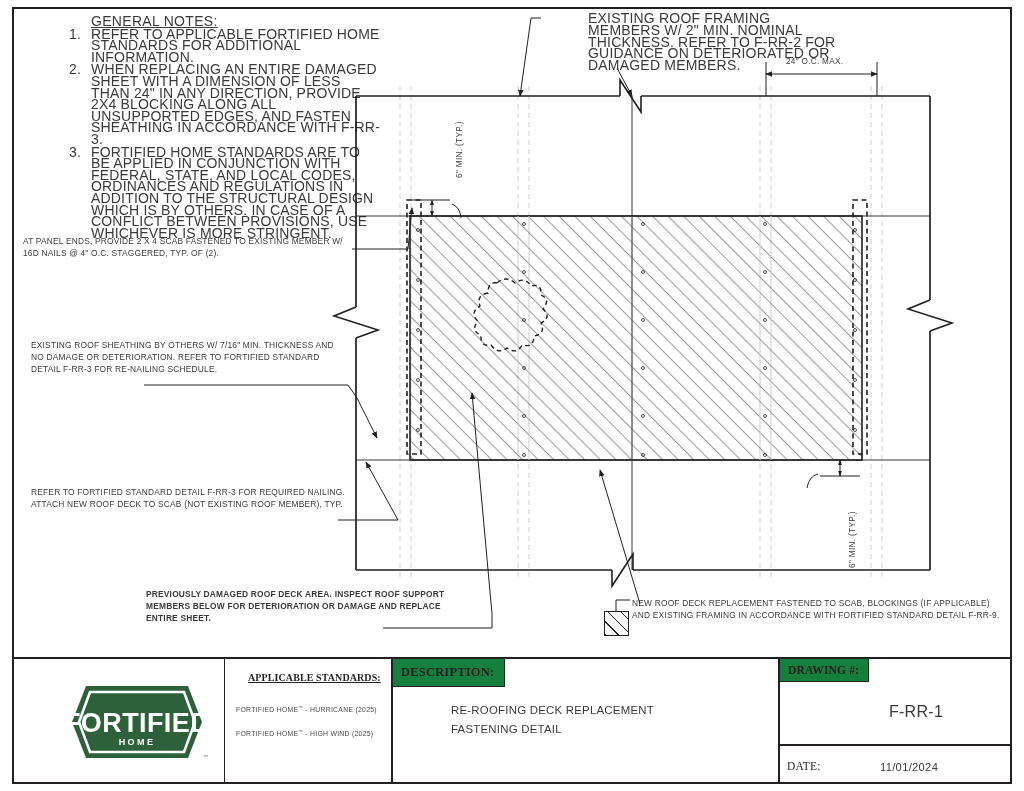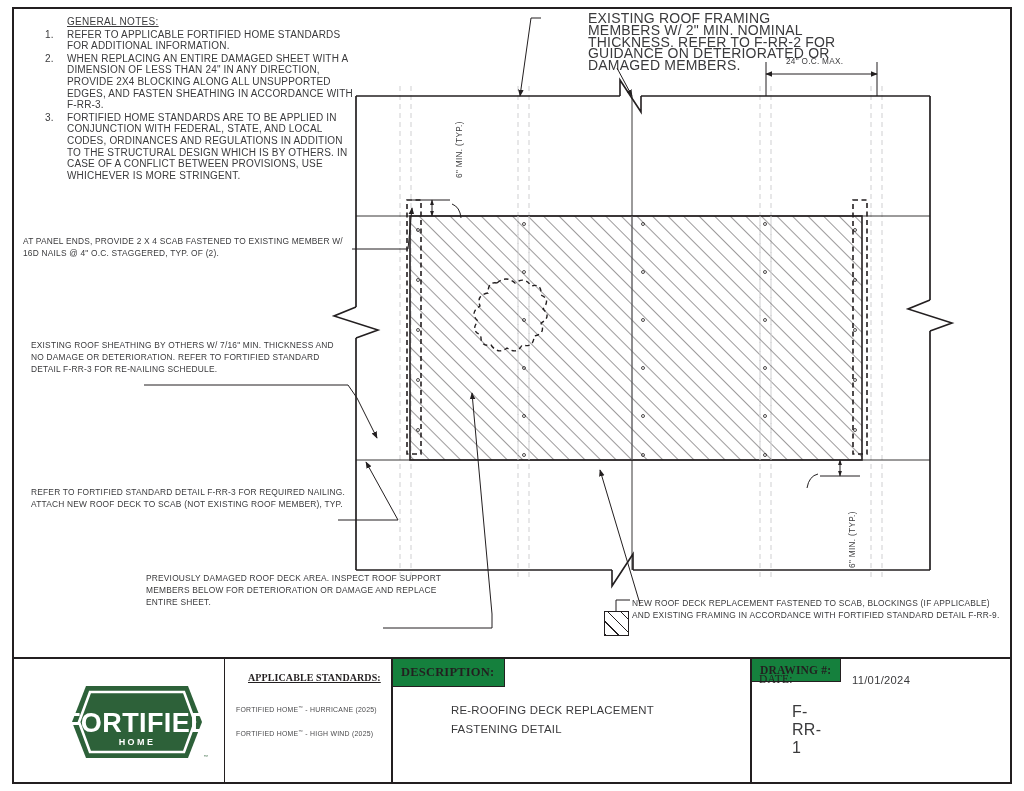--- a/index.html
+++ b/index.html
@@ -22,23 +22,23 @@
     left:12px; top:7px;
     width:1000px; height:777px;
     border:2px solid #231f20;
     box-sizing:border-box;
     pointer-events:none;
   }
 
   
   #general-notes{
     position:absolute;
-    left:12px; top:16px;
+    left:36px; top:16px;
     width:345px;
-    font-size:10px;
+    font-size:14px;
     line-height:11.6px;
     letter-spacing:0.18px;
     color:#3a3a3c;
   }
   #general-notes .gn-title{
     text-decoration:underline;
     margin-left:55px;
     margin-bottom:1px;
     letter-spacing:0.3px;
   }
@@ -50,21 +50,21 @@
   .note{
     position:absolute;
     font-size:8.4px;
     line-height:11.8px;
     letter-spacing:0.2px;
     color:#3a3a3c;
   }
   #note-scab{left:23px; top:236px; width:335px;}
   #note-sheathing{left:31px; top:340px; width:310px;}
   #note-nailing{left:31px; top:487px; width:315px;}
-  #note-damaged{left:146px; top:573px; width:310px;}
+  #note-damaged{left:146px; top:589px; width:310px;font-weight:bold;}
   #note-newdeck{left:632px; top:598px; width:370px;}
 
   
   #legend-swatch{
     position:absolute;
     left:604px; top:611px;
     width:25px; height:25px;
     border:1.2px solid #231f20;
     box-sizing:border-box;
     background:
@@ -117,21 +117,21 @@
     left:12px; top:657px;
     width:1000px; height:127px;
     box-sizing:border-box;
     border-top:2px solid #231f20;
     display:flex;
   }
   .tb-cell{ position:relative; box-sizing:border-box; }
   #tb-logo{ width:177px; border-right:1.6px solid #231f20;margin-left:36px; }
   #tb-standards{ width:168px; border-right:2px solid #231f20; }
   #tb-description{ flex:1; border-right:2px solid #231f20; }
-  #tb-right{ width:260px; display:flex; flex-direction:row; }
+  #tb-right{ width:232px; display:flex; flex-direction:column; }
 
   .tb-header{
     display:inline-block;
     border:1.4px solid #231f20;
     font-weight:bold;
     letter-spacing:0.2px;
     background:#15803d;
     white-space:nowrap;
   }
   #tb-desc-header{

